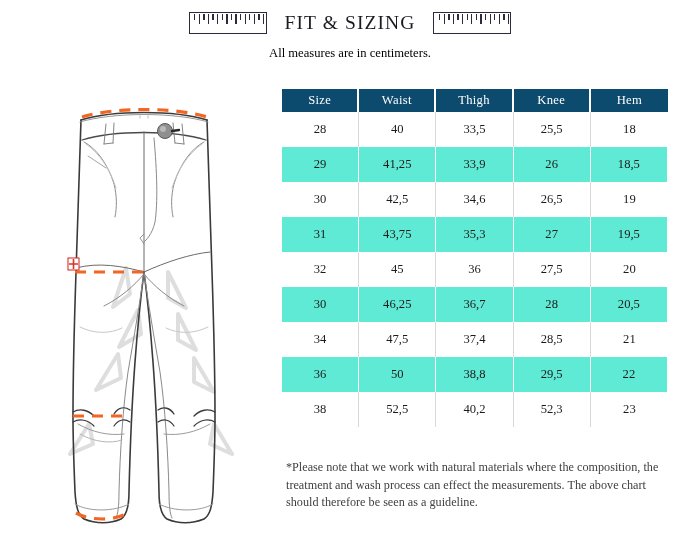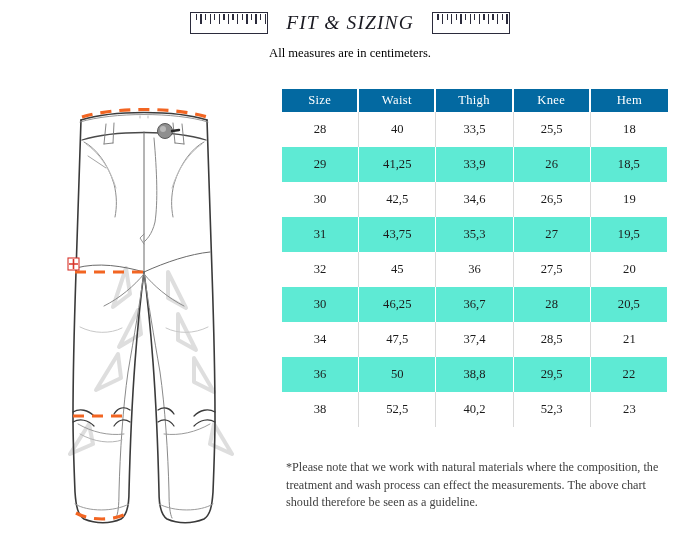--- a/index.html
+++ b/index.html
@@ -22,36 +22,36 @@
     width:78px;height:22px;
     border:1.5px solid #2b2b3c;
     position:relative;background:#fff;
     box-sizing:border-box;
   }
   .ruler .tk{position:absolute;top:1px;width:1.3px;background:#2b2b3c;}
   .ruler .tk.lg{height:10px;}
   .ruler .tk.sm{height:6px;}
   .title{
     font-size:19.5px;letter-spacing:1.1px;color:#1a1a22;
-    white-space:nowrap;font-weight:400;font-style:italic;
+    white-space:nowrap;font-weight:400;
   }
   .subtitle{
     position:absolute;top:46px;left:0;width:700px;text-align:center;
     font-size:12.6px;color:#000000;
   }
 
   
   .illus{position:absolute;left:18px;top:72px;width:252px;height:460px;}
   .illus svg{display:block;}
 
   
   .table-wrap{position:absolute;left:282px;top:89px;width:386px;}
   table{border-collapse:separate;border-spacing:0;width:386px;table-layout:fixed;}
   thead th{
-    background:#0369a1;color:#ffffff;
+    background:#0c4a6e;color:#ffffff;
     font-weight:400;font-size:12.6px;
     height:23px;line-height:23px;padding:0;text-align:center;
     border-right:2px solid #ffffff;
     letter-spacing:.3px;
   }
   thead th:last-child{border-right:none;}
   tbody td{
     height:35px;font-size:12.6px;text-align:center;padding:0;
     color:#1b1b1b;border-right:1px solid #ffffff;
     vertical-align:middle;

